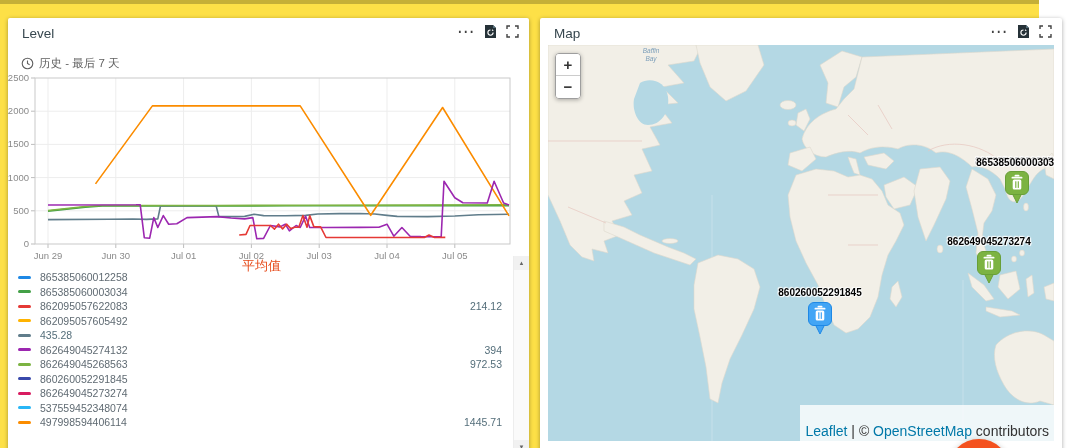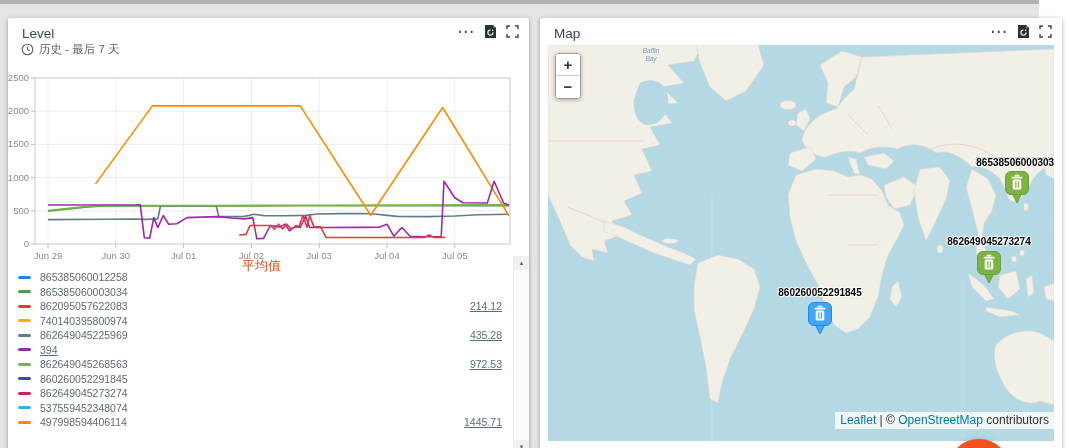--- a/index.html
+++ b/index.html
@@ -1,54 +1,54 @@
 <!DOCTYPE html>
 <html><head>
 <meta charset="utf-8">
 <style>
   html,body{margin:0;padding:0;width:1070px;height:448px;overflow:hidden;
     font-family:"Liberation Sans","DejaVu Sans",sans-serif;}
-  .app{position:relative;width:1039px;height:448px;background:#e5e5e5;}
+  .app{position:relative;width:1039px;height:448px;background:#fde047;}
   .app::before{content:"";position:absolute;left:0;top:0;width:100%;height:4px;
     background:rgba(0,0,0,0.22);}
   .card{position:absolute;top:18px;background:#fff;border-radius:2px;
     box-shadow:0 1px 4px rgba(0,0,0,0.35);overflow:hidden;}
   .card-left{left:8px;width:521px;height:436px;}
   .card-right{left:540px;width:522px;height:436px;}
   .card-head{position:absolute;top:0;left:0;right:0;height:26px;}
   .card-title{position:absolute;left:14px;top:8px;font-size:13.5px;color:#37474f;}
   .head-icons{position:absolute;right:10px;top:6px;display:flex;align-items:center;gap:9px;}
   .dots{font-size:17px;color:#424242;letter-spacing:1px;line-height:14px;cursor:pointer;}
-  .subtitle{position:absolute;left:13px;top:24px;display:flex;align-items:center;
+  .subtitle{position:absolute;left:13px;top:38px;display:flex;align-items:center;
     gap:5px;font-size:11.5px;color:#616161;}
   #chart-svg{position:absolute;left:0;top:50px;}
   .legend-head{position:absolute;top:239px;left:10px;right:24px;text-align:center;
     font-size:13px;color:#e64a19;}
   #legend-rows{position:absolute;top:252px;left:10px;right:24px;}
   .lrow{display:flex;align-items:center;height:14.5px;font-size:10.5px;color:#5f6a72;}
   .lswatch{width:13px;height:3px;border-radius:2px;margin-right:9px;flex:none;}
   .lid{flex:1;white-space:nowrap;overflow:hidden;}
-  .lval{color:#546e7a;padding-right:3px;text-decoration:underline;}
+  .lval{color:#546e7a;padding-right:3px;}
   .vscroll{position:absolute;right:0;top:238px;bottom:0;width:15px;background:#fafafa;
     border-left:1px solid #ededed;}
   .varr{position:absolute;left:0;width:15px;height:14px;text-align:center;
     font-size:6px;color:#666;line-height:14px;background:#f1f1f1;cursor:pointer;}
   .varr.up{top:0;} .varr.down{bottom:0;}
   
   .map{position:absolute;left:8px;top:27px;width:506px;height:396px;background:#b4d8e4;
     overflow:hidden;}
   .zoomctl{position:absolute;left:7px;top:8px;width:24px;border:1px solid #9e9e9e;
     border-radius:4px;overflow:hidden;box-shadow:0 1px 4px rgba(0,0,0,0.3);z-index:5;}
   .zbtn{display:block;width:24px;height:22px;background:#fff;border:0;font-size:15px;
     font-weight:bold;color:#333;line-height:22px;padding:0;cursor:pointer;text-align:center;}
   .zbtn:first-child{border-bottom:1px solid #ccc;}
   .ocean-label{position:absolute;left:86px;top:2px;width:34px;text-align:center;
     font-size:6.5px;font-style:italic;color:#7d9fba;line-height:7.5px;z-index:2;}
-  .attribution{position:absolute;right:0;bottom:12px;background:rgba(255,255,255,0.78);
-    font-size:12px;color:#333;padding:1px 5px 2px;z-index:6;white-space:nowrap;}
+  .attribution{position:absolute;right:0;bottom:0;background:rgba(255,255,255,0.78);
+    font-size:14px;color:#333;padding:18px 5px 2px;z-index:6;white-space:nowrap;}
   .attribution a{color:#0078a8;text-decoration:none;cursor:pointer;}
   .pin-wrap{position:absolute;z-index:4;}
   .pin-label{position:absolute;transform:translateX(-50%);font-size:10px;font-weight:bold;
     color:#000;white-space:nowrap;z-index:4;
     text-shadow:0 0 2px #fff,0 0 2px #fff,1px 1px 1px #fff,-1px -1px 1px #fff;}
   .pin-label .overlap{position:absolute;left:1px;top:0.5px;}
   .fab{position:absolute;left:408px;top:421px;width:62px;height:62px;border-radius:50%;
     background:#f4511e;box-shadow:0 2px 6px rgba(0,0,0,0.3);cursor:pointer;z-index:7;}
 </style>
 </head>
@@ -142,30 +142,30 @@
           <span class="lid">865385060003034</span>
           <span class="lval"></span>
         </div>
         <div class="lrow">
           <span class="lswatch" style="background: rgb(229, 57, 53);"></span>
           <span class="lid">862095057622083</span>
           <span class="lval">214.12</span>
         </div>
         <div class="lrow">
           <span class="lswatch" style="background: rgb(255, 179, 0);"></span>
-          <span class="lid">740140395800974</span>
+          <span class="lid">862095057605492</span>
           <span class="lval"></span>
         </div>
         <div class="lrow">
           <span class="lswatch" style="background: rgb(96, 125, 139);"></span>
-          <span class="lid">862649045225969</span>
           <span class="lval">435.28</span>
         </div>
         <div class="lrow">
           <span class="lswatch" style="background: rgb(156, 39, 176);"></span>
+          <span class="lid">862649045274132</span>
           <span class="lval">394</span>
         </div>
         <div class="lrow">
           <span class="lswatch" style="background: rgb(124, 179, 66);"></span>
           <span class="lid">862649045268563</span>
           <span class="lval">972.53</span>
         </div>
         <div class="lrow">
           <span class="lswatch" style="background: rgb(57, 73, 171);"></span>
           <span class="lid">860260052291845</span>

